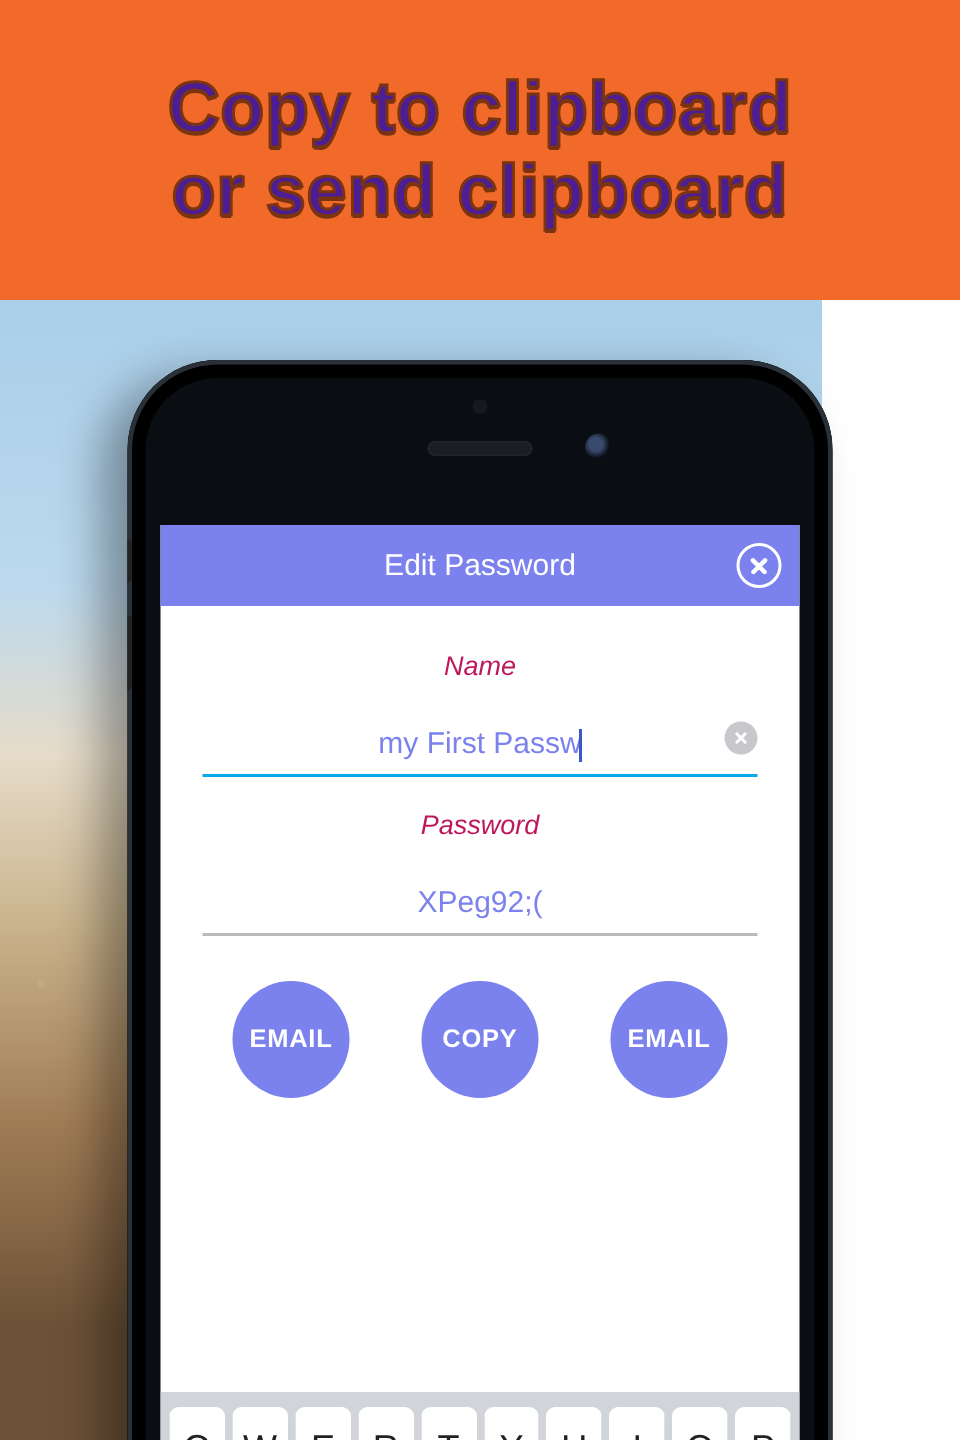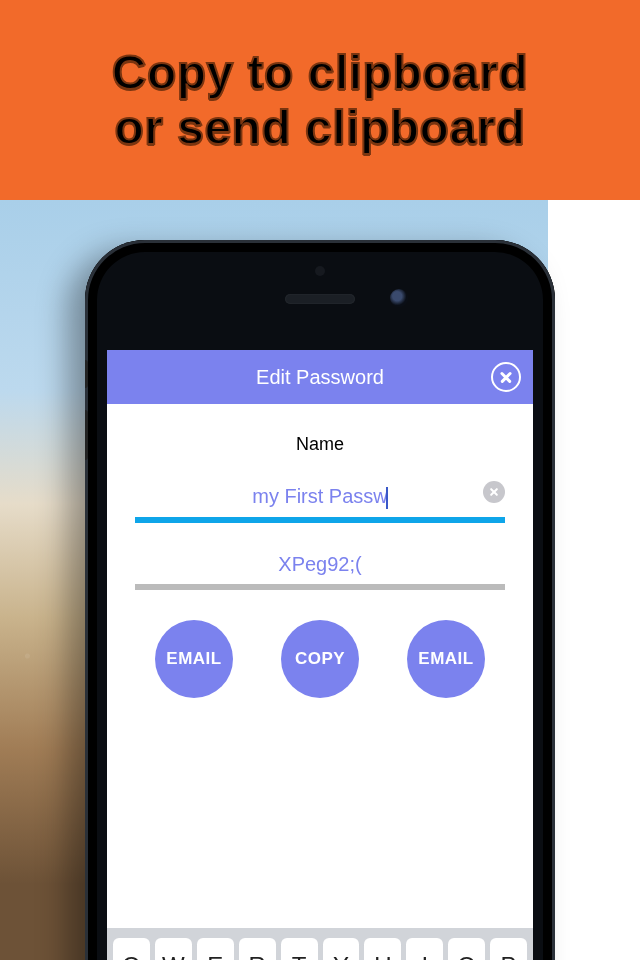--- a/index.html
+++ b/index.html
@@ -7,21 +7,21 @@
   .root { width: 640px; height: 960px; position: relative; }
   .banner {
     height: 200px;
     background: #f26a2a;
     display: flex;
     align-items: center;
     justify-content: center;
     text-align: center;
   }
   .banner-text {
-    color: #000000;
+    color: #4c1d95;
     font-size: 48px;
     font-weight: 800;
     line-height: 1.15;
     -webkit-text-stroke: 2px #7a3510;
     text-shadow: 0 2px 0 #7a3510;
     letter-spacing: 0.5px;
   }
   .bg {
     position: relative;
     width: 548px;
@@ -82,27 +82,27 @@
     content:""; position:absolute; width:14px;height:2.5px;background:#fff;border-radius:2px;
   }
   .close-btn::before{transform:rotate(45deg);}
   .close-btn::after{transform:rotate(-45deg);}
   .form{
     padding:22px 22px 0;
     color:#555;
     text-align:center;
   }
   .field-label{
-    font-size:18px; color:#000000; margin-top:8px; margin-bottom:22px; font-weight:500;
+    font-size:18px; color:#be185d; margin-top:8px; margin-bottom:22px; font-weight:500;font-style:italic;
   }
   .field-row{ position:relative; margin:0 6px 22px; }
   .field-input{
     width:100%;
     border:none;
-    border-bottom:6px solid #0ea5e9;
+    border-bottom:2px solid #0ea5e9;
     text-align:center;
     font-size:20px;
     padding:8px 28px;
     color:#7b82ee;
     background:transparent;
     outline:none;
     font-family:inherit;
   }
   .cursor-bar{
     display:inline-block;width:2px;height:22px;background:#3a58c8;vertical-align:middle;margin-left:-2px;
@@ -175,20 +175,21 @@
 
         <div class="form">
           <div class="field-label">Name</div>
           <div class="field-row">
             <div class="field-input">
               <span>my First Passw</span><span class="cursor-bar"></span>
             </div>
             <div class="clear-btn"></div>
           </div>
 
+          <div class="field-label">Password</div>
           <div class="field-row">
             <div class="field-input" style="border-bottom-color:#bbb">
               <span>XPeg92;(</span>
             </div>
           </div>
 
           <div class="btn-row">
             <div class="circle-btn">
                 <span>EMAIL</span>
               </div>

